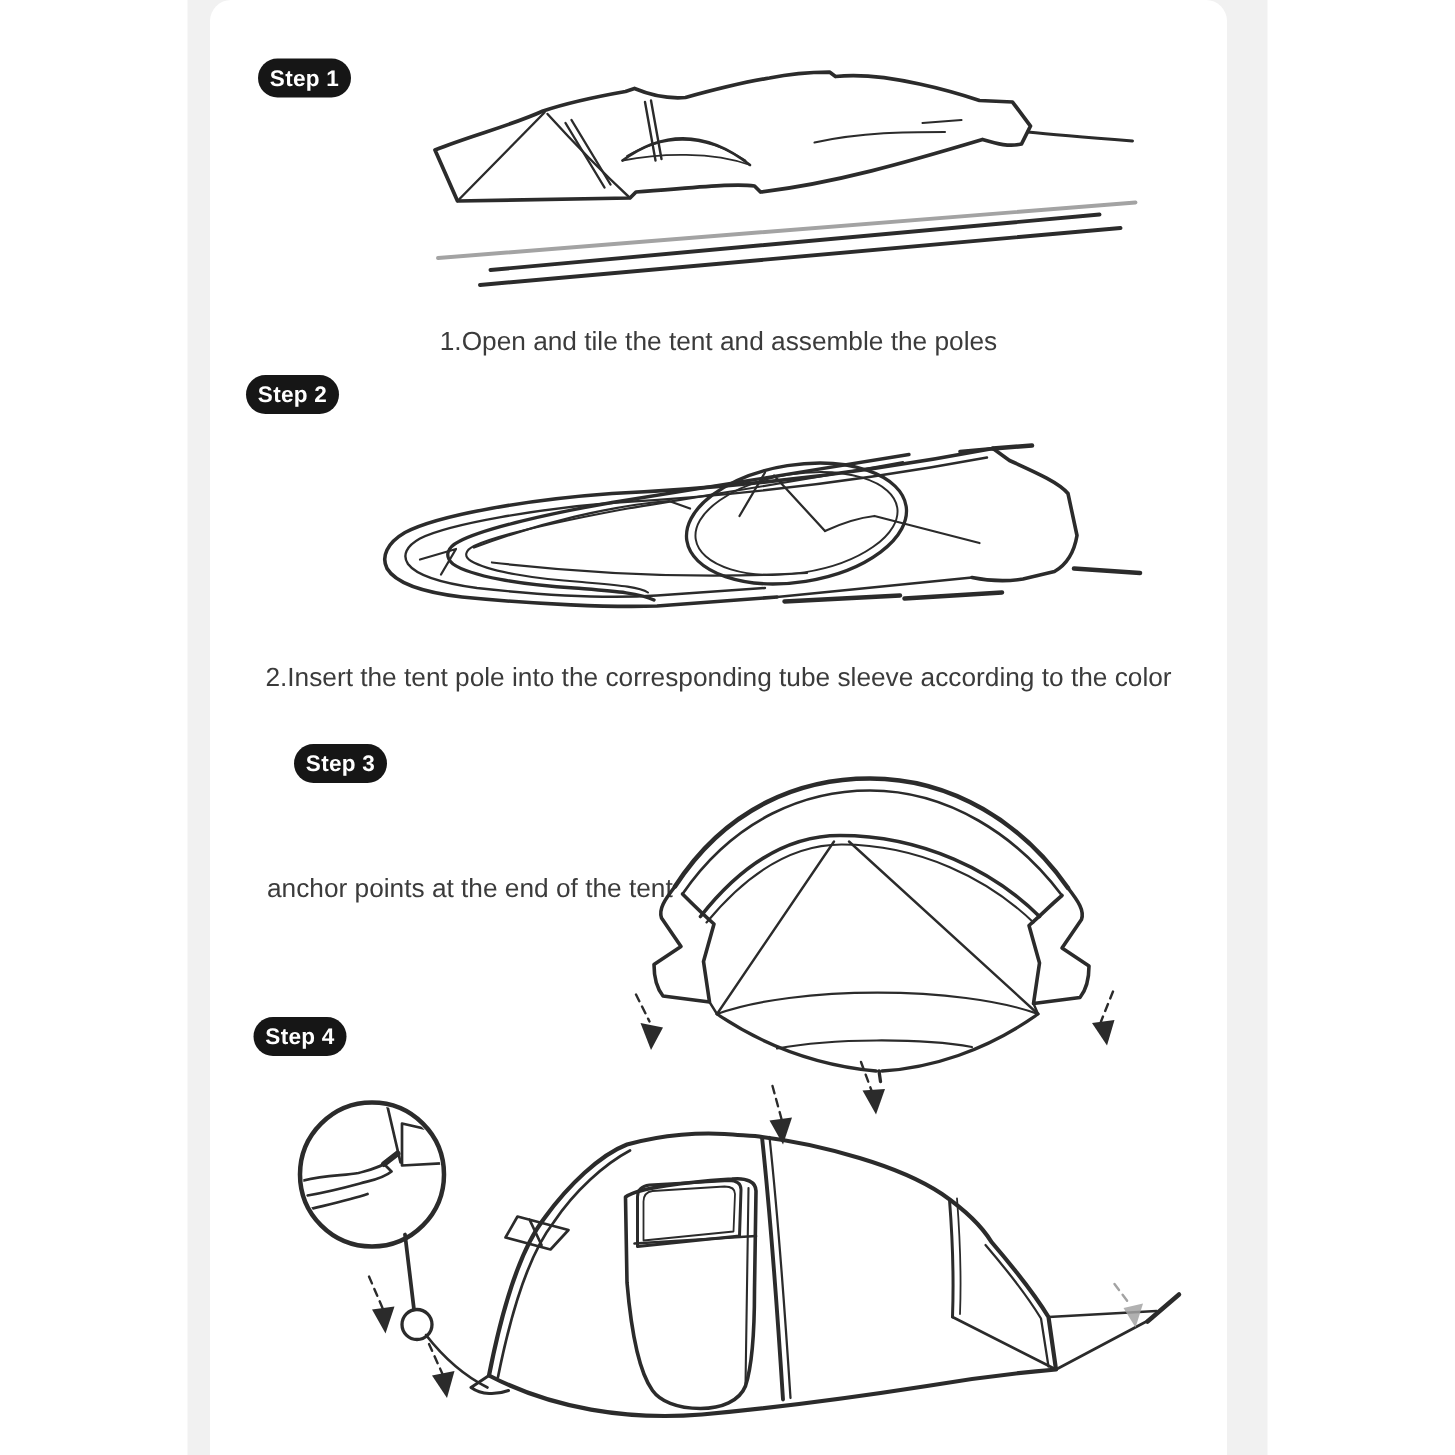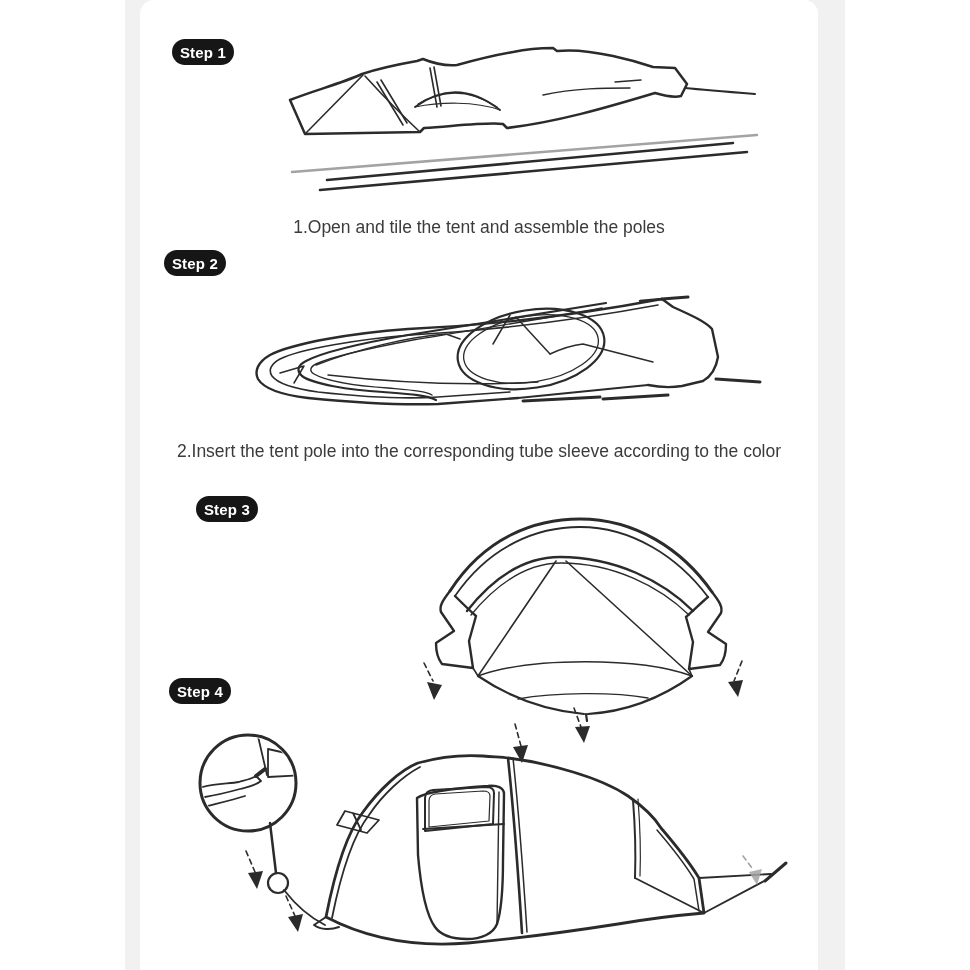--- a/index.html
+++ b/index.html
@@ -86,20 +86,21 @@
         <path stroke-width="1.5" d="M32,86 L56,79 L46,96"></path>
       </g>
       <g>
         <path stroke-width="3" d="M468,92 L512,95 M275,114 L352,110 M355,112 L420,108 M414,12 L440,10"></path>
       </g>
     </svg>
     <div class="caption center" style="top:441px;">2.Insert the tent pole into the corresponding tube sleeve according to the color</div>
 
     <div class="badge" style="left:32px;top:496px;margin-left:24px;">Step 3</div>
     <div class="caption" style="left:38px;top:582px;">
+      <div>anchor points at the end of the tent</div>
     </div>
     <svg style="left:280px;top:505px;" width="360" height="245" viewBox="0 0 360 245">
       <g>
         <path stroke-width="3" d="M30,86 C65,32 115,14 160,14 C215,14 262,44 292,87"></path>
         <path stroke-width="1.8" d="M35,91 C70,40 118,22 160,22 C212,22 258,52 288,92"></path>
         <path stroke-width="2.4" d="M30,86 C23,95 19,101 21,107 L34,126 L16,138 C16,147 18,154 22,159
           L53,163 L49,136 L56,111 C48,104 40,96 35,91"></path>
         <path stroke-width="2.4" d="M292,87 C299,96 303,102 301,108 L288,127 L306,139 C306,148 304,155 300,160
           L269,164 L273,137 L266,112 C274,105 282,97 288,92"></path>
         <path stroke-width="2.4" d="M47,106 C80,64 112,52 140,52 C195,52 243,76 273,106"></path>

